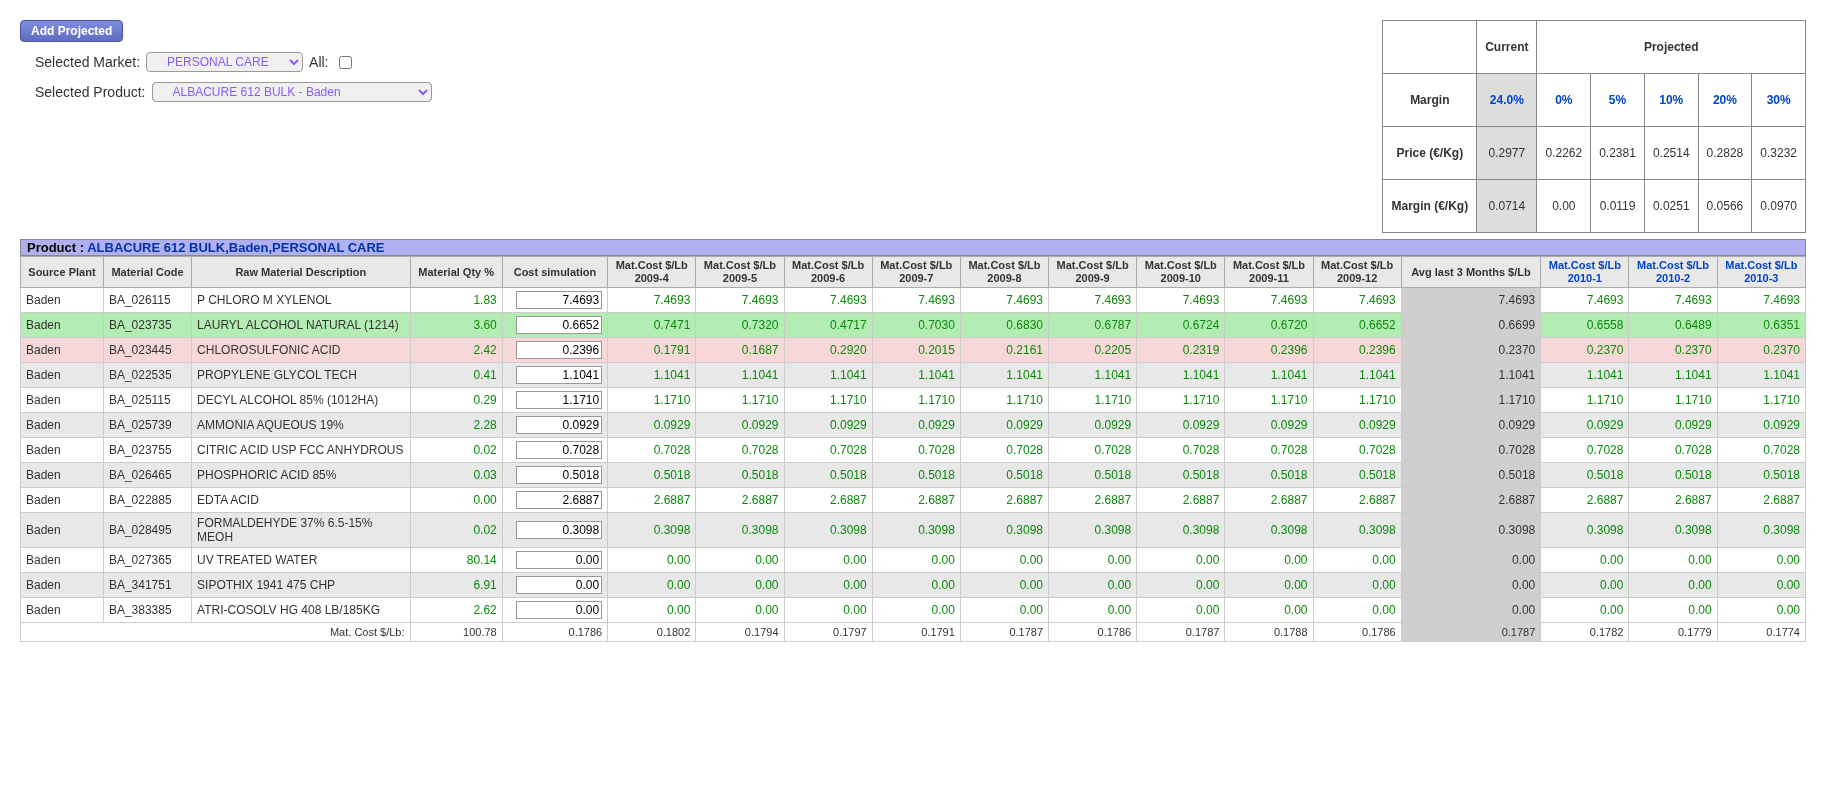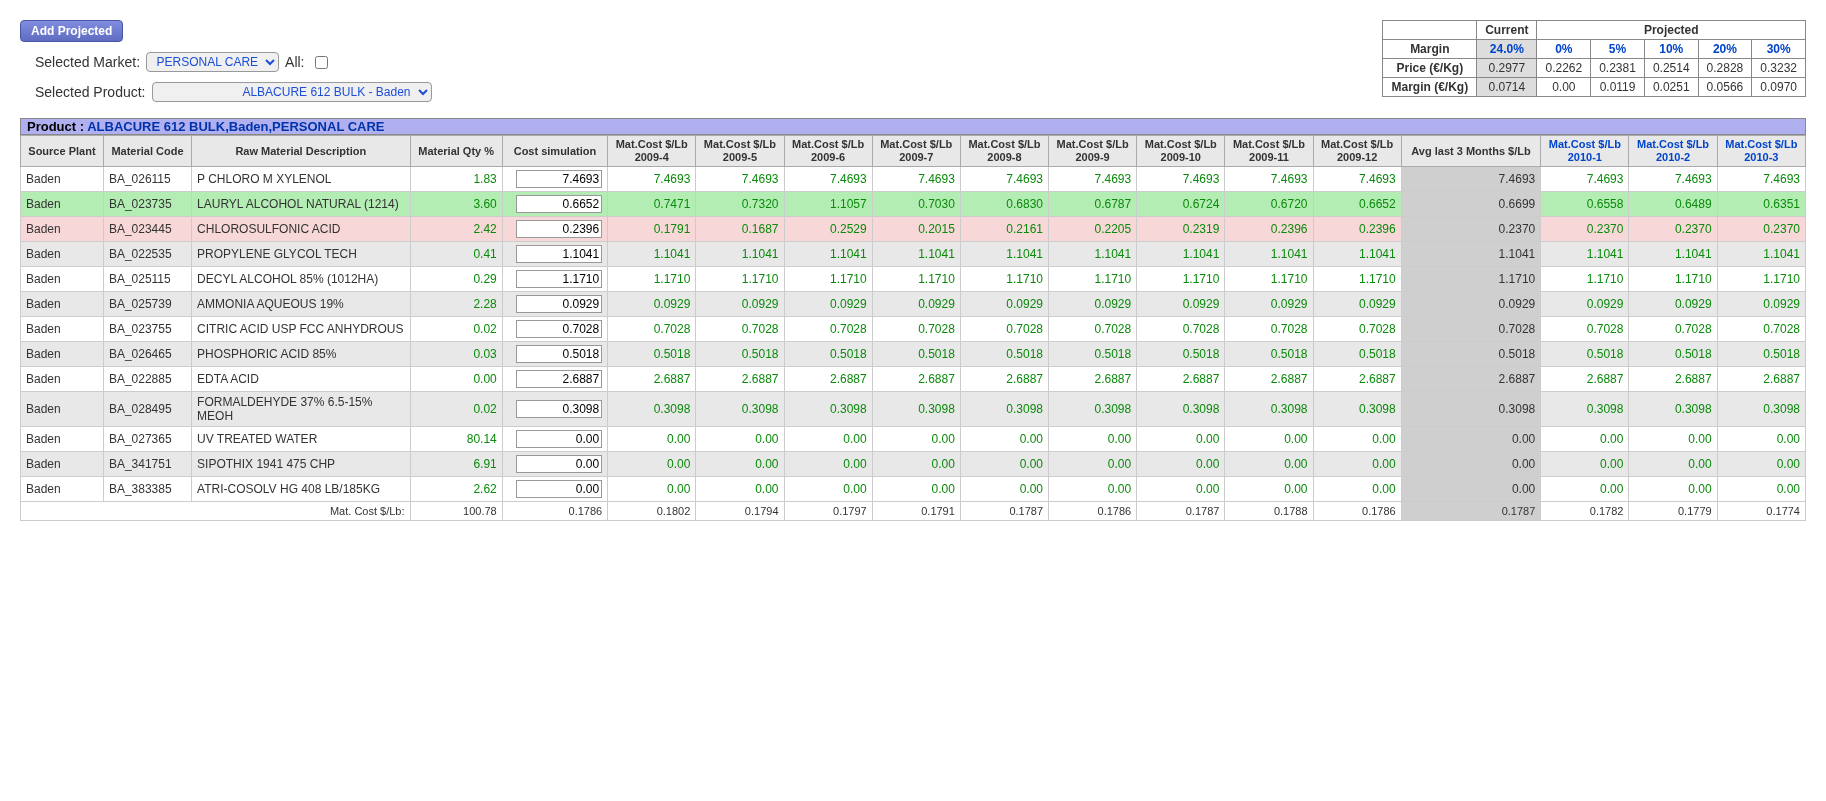--- a/index.html
+++ b/index.html
@@ -2,24 +2,24 @@
 <html><head>
 <meta charset="utf-8">
 <style>
   body { font-family: Arial, sans-serif; font-size: 13px; margin: 0; padding: 20px; background: #fff; color: #333; }
   .top-area { display: flex; justify-content: space-between; align-items: flex-start; margin-bottom: 6px; }
   .left-controls { }
   .title-row { display:flex; align-items:center; gap:12px; margin-bottom:10px;}
   .page-title { font-size: 20px; font-weight: 400; color:#333; }
   .btn { background: linear-gradient(#7f8cdf,#5f6cc0); color:#fff; border:1px solid #4a56a5; border-radius:4px; padding:3px 10px; font-size:12px; cursor:pointer; font-weight:bold;}
   .filter-row { display:flex; align-items:center; gap:6px; margin-bottom:10px; font-size:14px;margin-left:15px;}
-  select { font-family: inherit; font-size:12px; border:1px solid #999; border-radius:4px; padding:1px 4px; background:#f0f0f0; color:#1d4ed8;text-align:right;}
+  select { font-family: inherit; font-size:12px; border:1px solid #999; border-radius:4px; padding:1px 16px; background:#f0f0f0; color:#8b5cf6;}
   input[type=checkbox]{ transform:scale(1.0);}
   .margin-table { border-collapse:collapse; font-size:12px; }
-  .margin-table th, .margin-table td { border:1px solid #888; padding:2px 8px; text-align:center; white-space:nowrap;}
+  .margin-table th, .margin-table td { border:1px solid #888; padding:19px 8px; text-align:center; white-space:nowrap;}
   .margin-table th { font-weight:bold; background:#fff;}
   .margin-row-label { font-weight:bold; text-align:right;}
   .current-col { background:#ddd; }
   .proj-head a { color:#0044cc; text-decoration:none; font-weight:bold;}
   .product-bar { background:#b0b0f0; border:1px solid #888; padding:0 6px; font-size:13px; font-weight:bold; color:#003;}
   .product-bar span { color:#0033aa;}
   table.main { border-collapse:collapse; width:100%; font-size:12px;padding-left:32px;}
   table.main th { background:#e8e8e8; border:1px solid #aaa; padding:2px 4px; text-align:center; font-weight:bold; font-size:11px; line-height:1.2;}
   table.main td { border:1px solid #ccc; padding:3px 5px; white-space:nowrap;}
   .num { text-align:right; }
@@ -143,41 +143,41 @@
         <td class="num green-text">7.4693</td>
       </tr>
       <tr class="row-green">
         <td>Baden</td>
         <td>BA_023735</td>
         <td class="desc">LAURYL ALCOHOL NATURAL (1214)</td>
         <td class="num green-text">3.60</td>
         <td class="num"><input class="sim-input" value="0.6652" style=""></td>
         <td class="num green-text">0.7471</td>
         <td class="num green-text">0.7320</td>
-        <td class="num green-text">1.1057</td>
+        <td class="num green-text">0.4717</td>
         <td class="num green-text">0.7030</td>
         <td class="num green-text">0.6830</td>
         <td class="num green-text">0.6787</td>
         <td class="num green-text">0.6724</td>
         <td class="num green-text">0.6720</td>
         <td class="num green-text">0.6652</td>
         <td class="num avg-col">0.6699</td>
         <td class="num green-text">0.6558</td>
         <td class="num green-text">0.6489</td>
         <td class="num green-text">0.6351</td>
       </tr>
       <tr class="row-pink">
         <td>Baden</td>
         <td>BA_023445</td>
         <td class="desc">CHLOROSULFONIC ACID</td>
         <td class="num green-text">2.42</td>
         <td class="num"><input class="sim-input" value="0.2396" style=""></td>
         <td class="num green-text">0.1791</td>
         <td class="num green-text">0.1687</td>
-        <td class="num green-text">0.2529</td>
+        <td class="num green-text">0.2920</td>
         <td class="num green-text">0.2015</td>
         <td class="num green-text">0.2161</td>
         <td class="num green-text">0.2205</td>
         <td class="num green-text">0.2319</td>
         <td class="num green-text">0.2396</td>
         <td class="num green-text">0.2396</td>
         <td class="num avg-col">0.2370</td>
         <td class="num green-text">0.2370</td>
         <td class="num green-text">0.2370</td>
         <td class="num green-text">0.2370</td>

